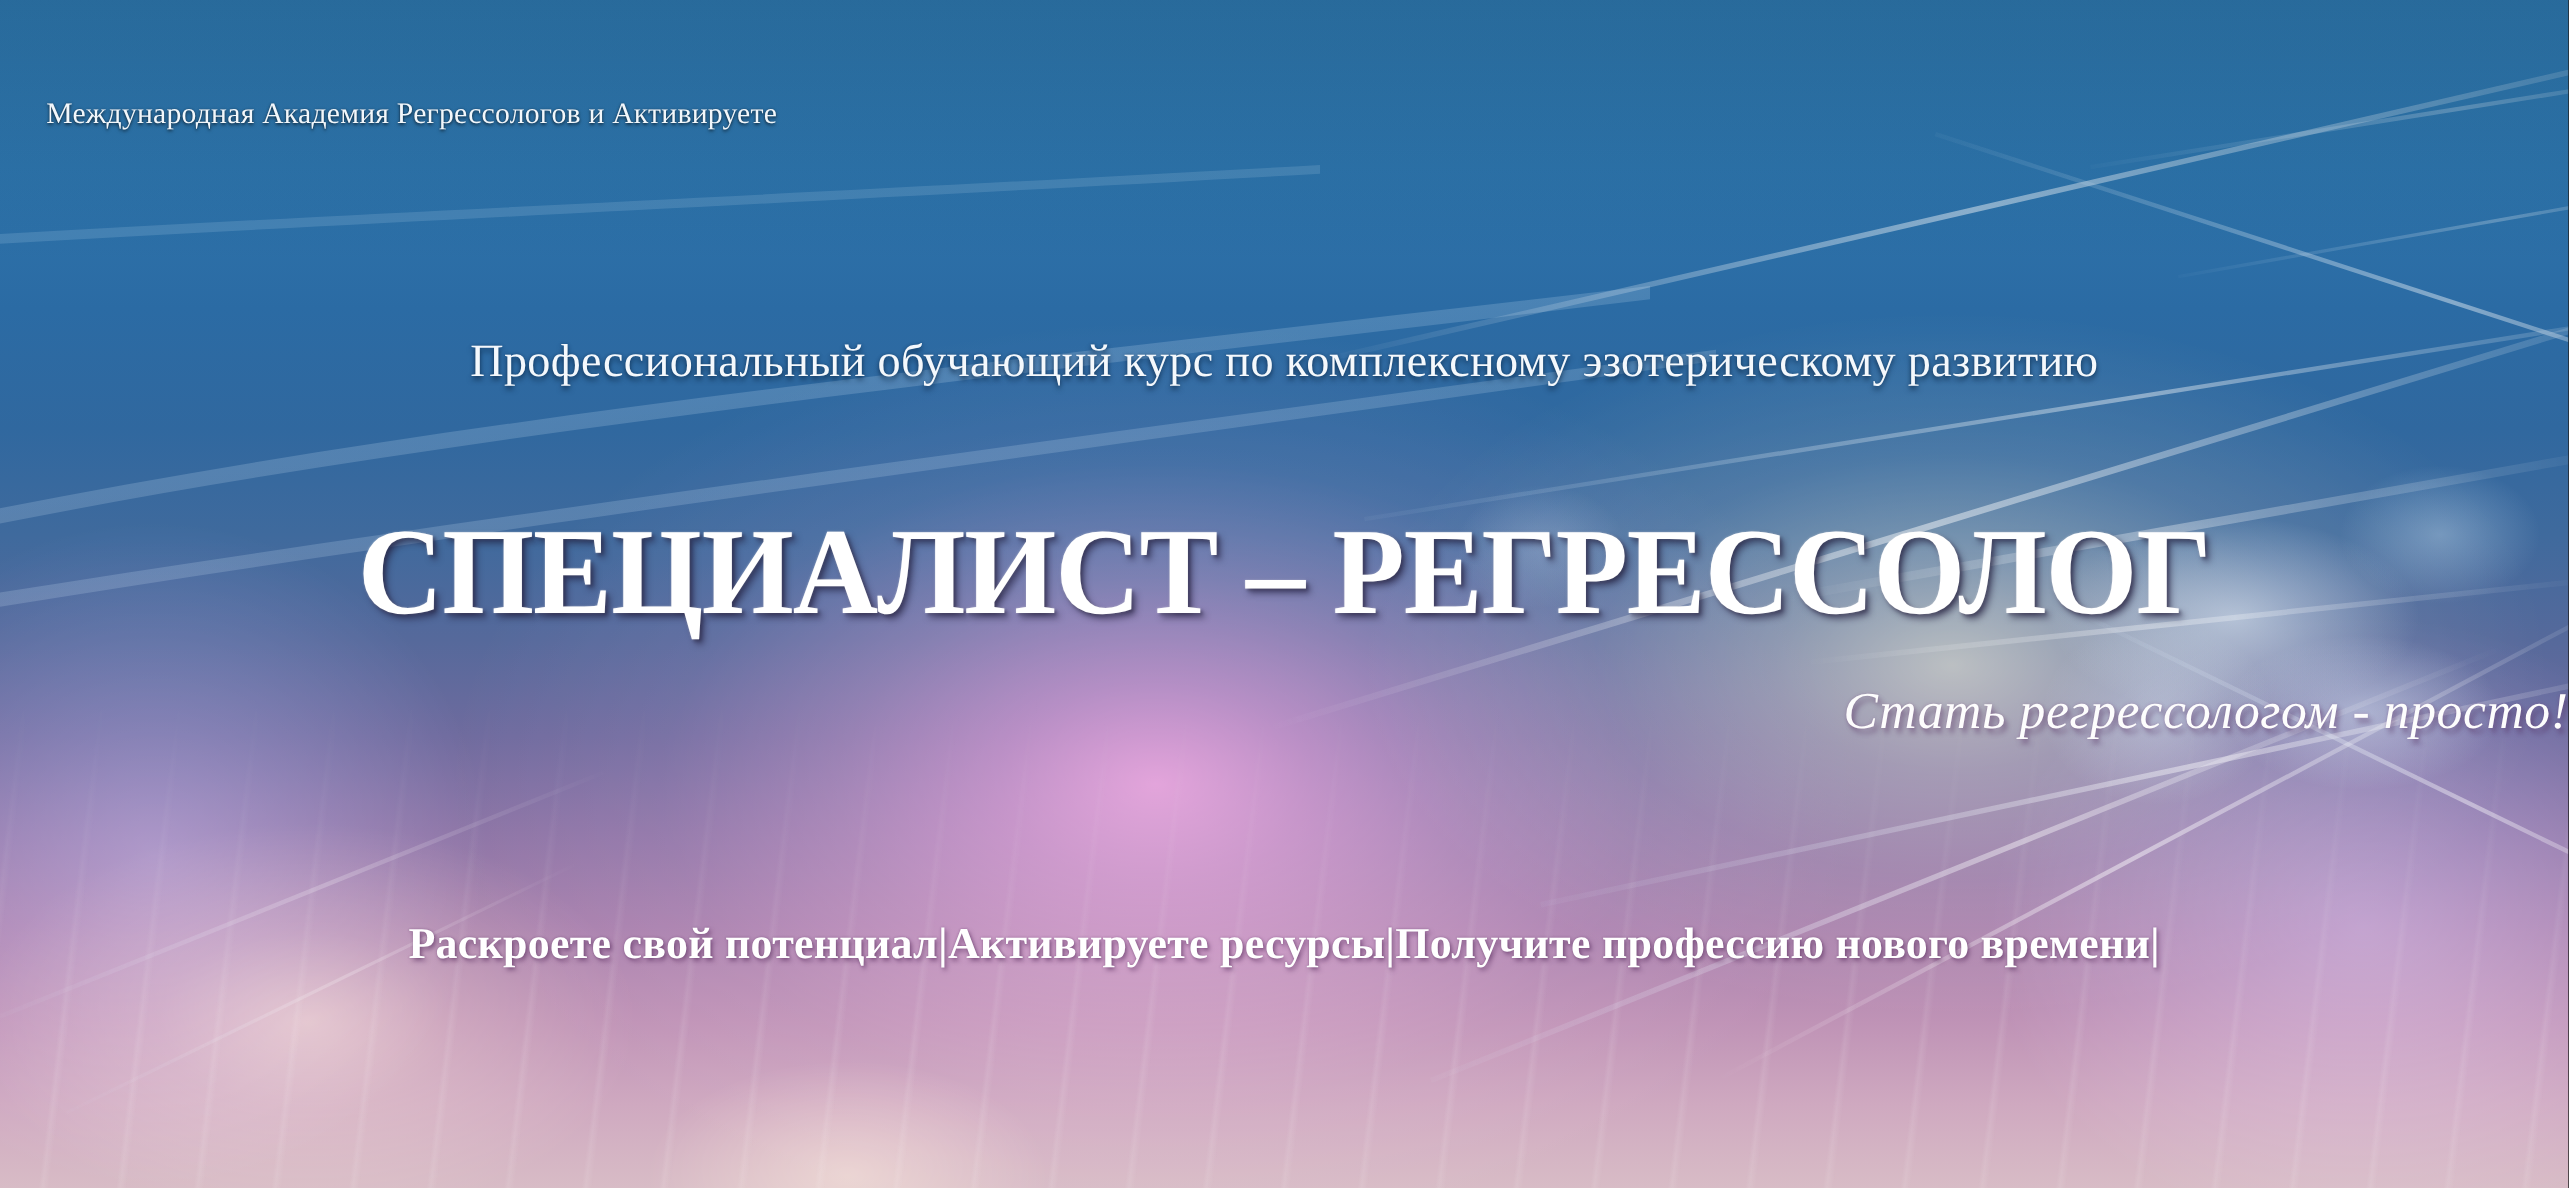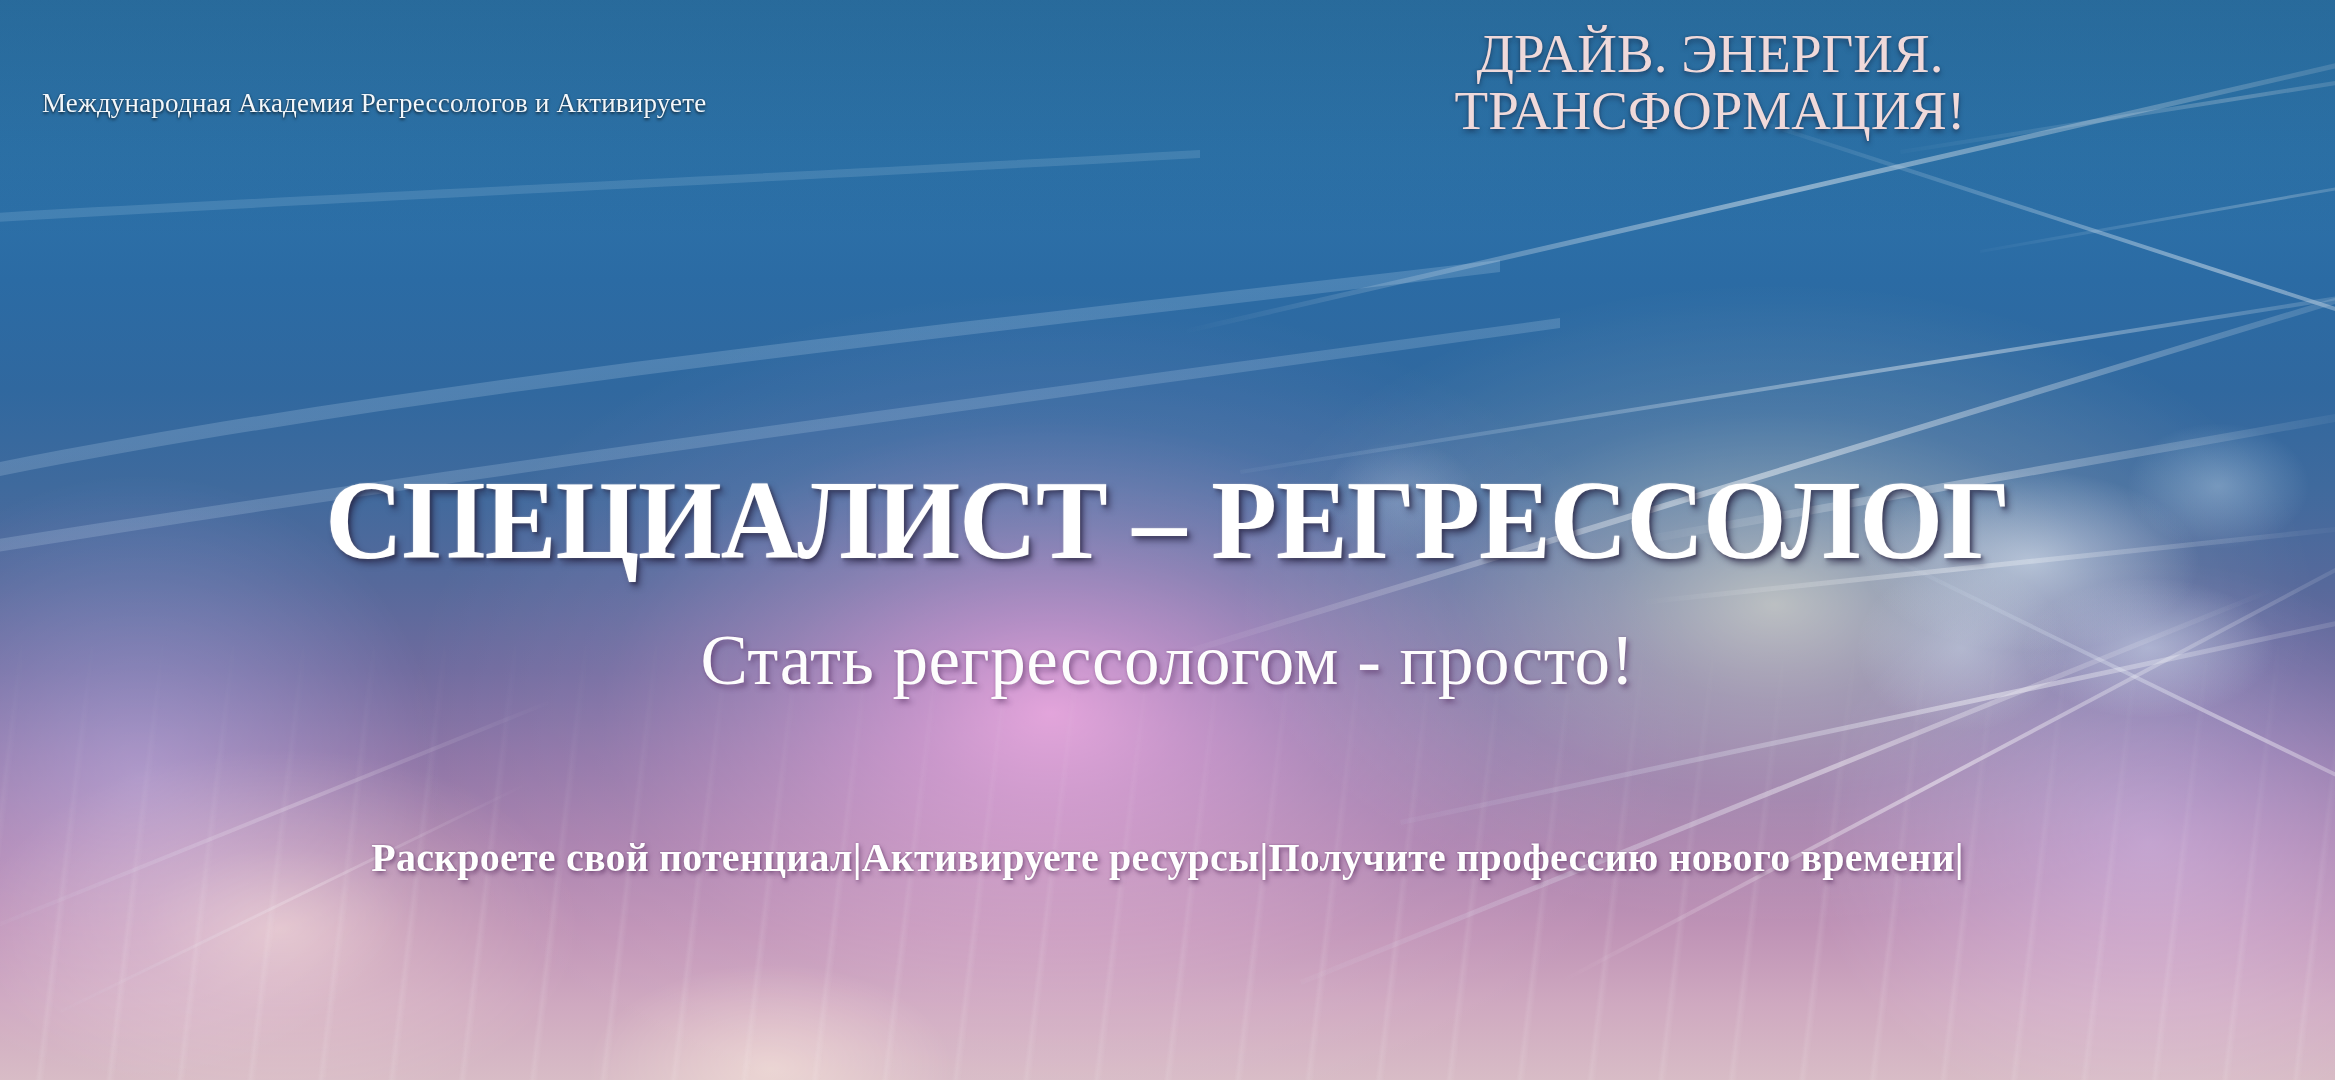--- a/index.html
+++ b/index.html
@@ -161,28 +161,29 @@
       2px 2px 3px rgba(35,30,60,0.45),
       0 0 2px rgba(255,255,255,0.5);
     white-space: nowrap;
     transform: scaleX(0.96);
   }
 
   .tagline {
     position: absolute;
     left: 0; right: 0;
     top: 620px;
-    text-align: center;
-    font-size: 71px;
+    text-align: right;
+    font-size: 47px;
     color: #fdfdfd;
     letter-spacing: 0.5px;
     text-shadow:
       3px 4px 5px rgba(80,40,90,0.45),
       0 0 3px rgba(120,60,120,0.35);
     white-space: nowrap;
+    font-style: italic;
   }
 
   .benefits {
     position: absolute;
     left: 0; right: 0;
     top: 828px;
     text-align: center;
   }
   .benefit-line {
     font-size: 40px;
@@ -255,23 +256,22 @@
     </g>
   </svg>
 
   <div class="bg rays-vertical"></div>
   <div class="bg vignette"></div>
 
   <div class="content">
 
     <div class="academy">Международная Академия Регрессологов и Активируете</div>
 
-    <div class="drive">ДРАЙВ. ЭНЕРГИЯ.
-ТРАНСФОРМАЦИЯ!</div>
-
+
+    <div class="course-line">Профессиональный обучающий курс по комплексному эзотерическому развитию</div>
 
     <div class="main-title">СПЕЦИАЛИСТ – РЕГРЕССОЛОГ</div>
 
     <div class="tagline">Стать регрессологом - просто!</div>
 
     <div class="benefits">
       <div class="benefit-line">Раскроете свой потенциал|Активируете ресурсы|Получите профессию нового времени|</div>
     </div>
 
   </div>

